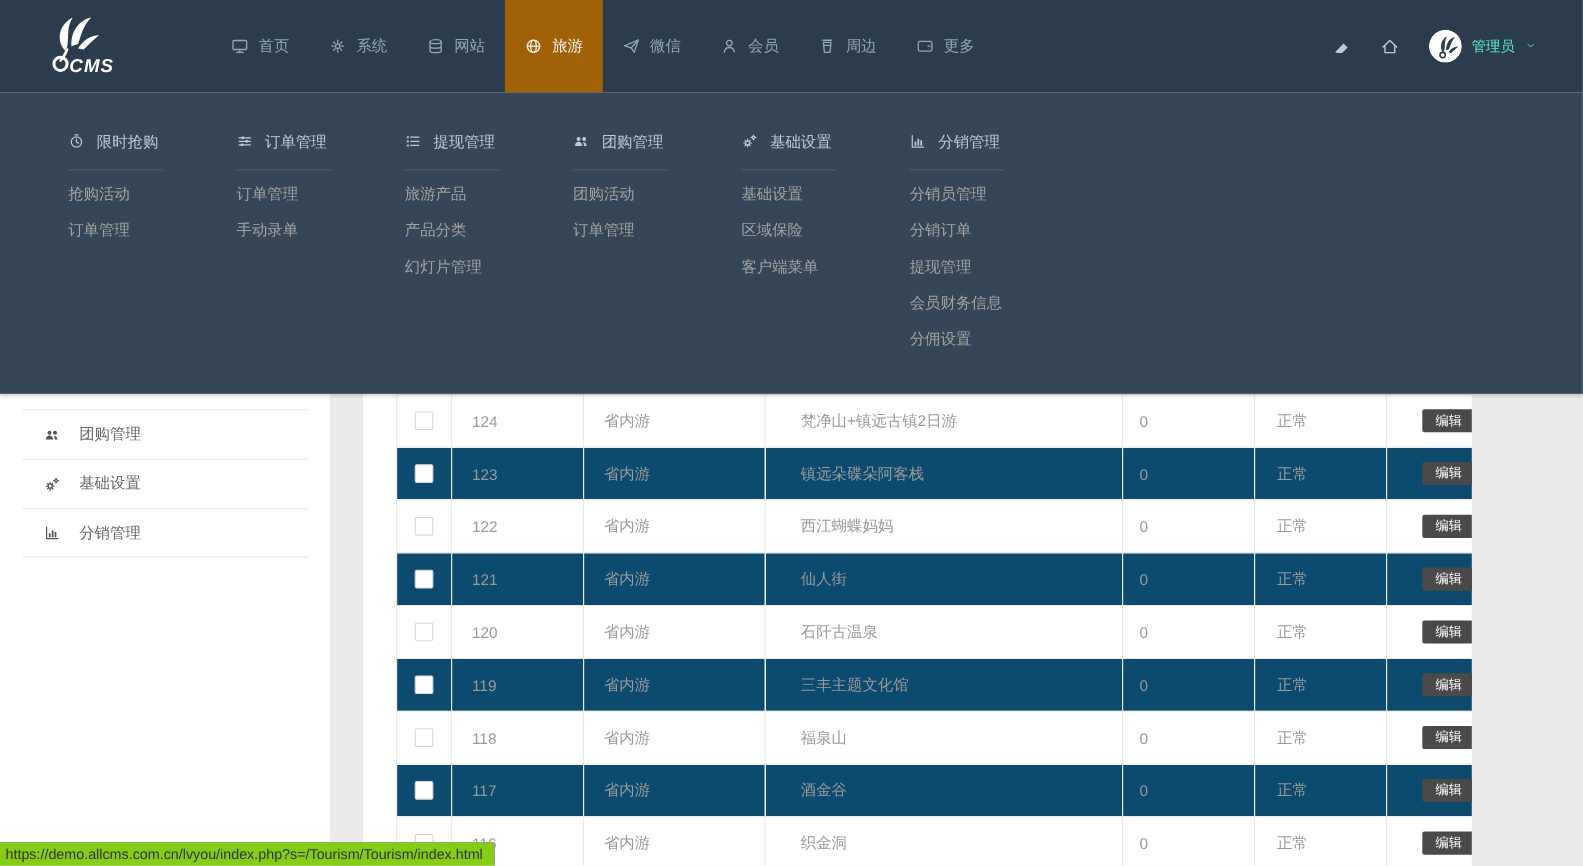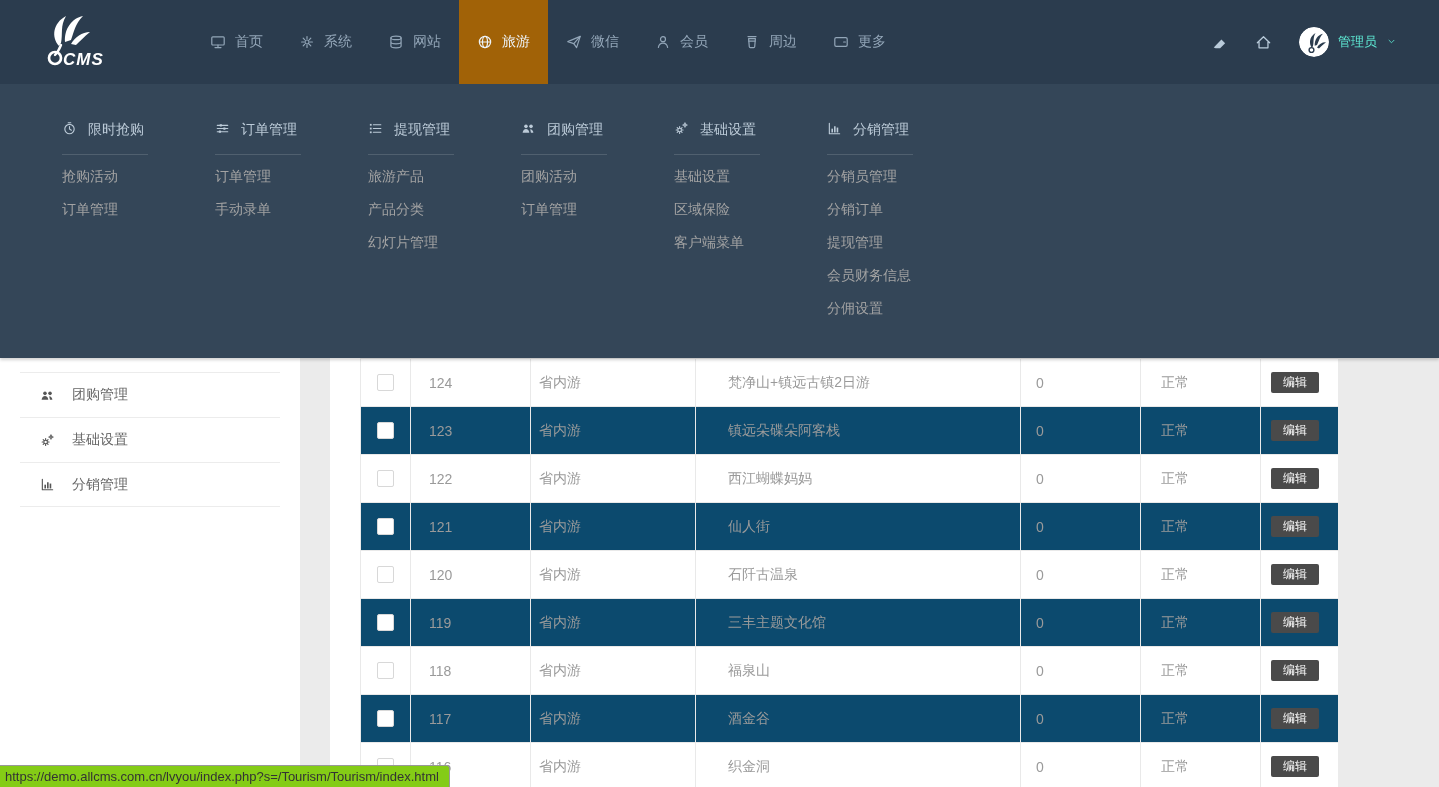--- a/index.html
+++ b/index.html
@@ -35,27 +35,27 @@
   .side-item:last-child { border-bottom:1px solid #ececec; }
   .side-item .icn { color:#555; display:flex; }
   .gutter { width:30px; flex:0 0 auto; }
   .content { width:1008px; background:#fff; flex:0 0 auto; overflow:hidden; }
   
   table { border-collapse:collapse; margin-left:30px; width:1020px; font-size:14px; color:#9a9a9a; table-layout:fixed; }
   td { border:1px solid #e9e9e9; height:48px; overflow:hidden; white-space:nowrap; }
   tr.alt { background:#0c4a6e; }
   td.c-check { text-align:center; }
   td.c-id { padding-left:18px; }
-  td.c-cat { padding-left:8px; }
+  td.c-cat { padding-left:18px; }
   td.c-name { padding-left:32px; }
   td.c-count { padding-left:15px; }
   td.c-status { padding-left:20px; }
   .cbx { width:17px; height:17px; border:1px solid #d8d8d8; border-radius:2px; background:#fff;
     display:inline-block; vertical-align:middle; cursor:pointer; }
-  .btn-edit { display:inline-block; margin-left:10px; background:#4a4a4a; color:#fff; font-size:12px;
+  .btn-edit { display:inline-block; margin-left:32px; background:#4a4a4a; color:#fff; font-size:12px;
     padding:2px 12px; border-radius:2px; cursor:pointer; border:none; font-family:inherit; }
   
   .statusbar { position:fixed; left:0; bottom:0; height:22px; background:#84cc16;
     border:1px solid #989898; border-left:none; border-bottom:none; border-top-right-radius:3px;
     display:flex; align-items:center; padding:0 10px 0 5px; font-size:13px; color:#333; z-index:6; white-space:nowrap;text-align:center; }
 </style>
 </head>
 <body>
 
 <div class="navbar">

